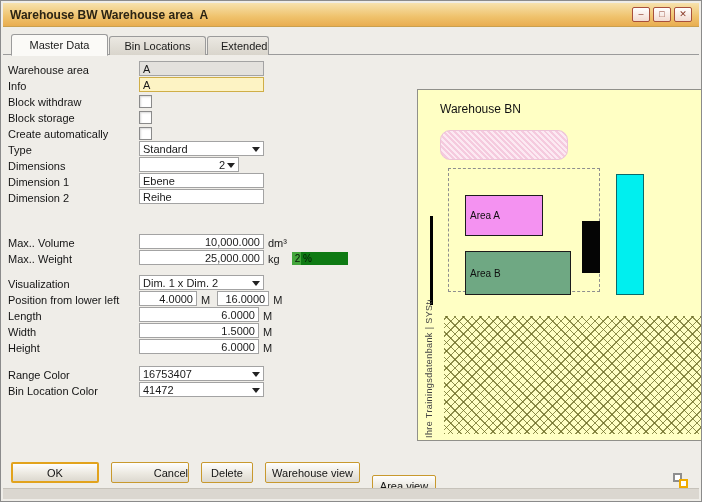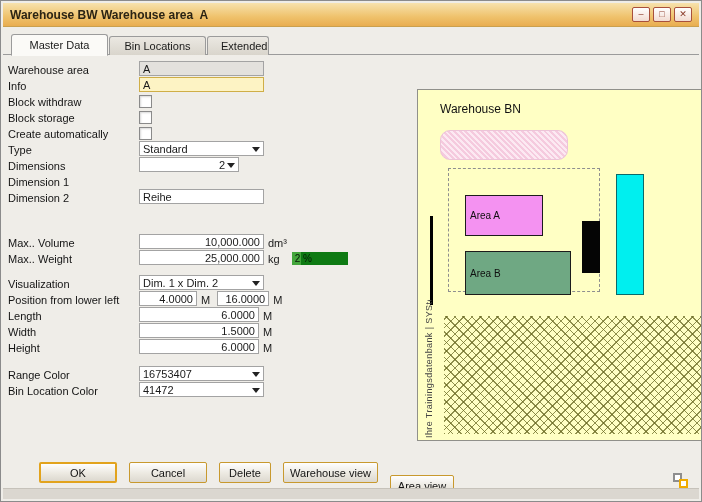--- a/index.html
+++ b/index.html
@@ -75,21 +75,21 @@
       repeating-linear-gradient(-45deg, rgba(105,105,35,.75) 0 1px, transparent 1px 6px); }
   .wall-line { position:absolute; left:12px; top:126px; width:3px; height:89px; background:#000; }
   .watermark { position:absolute; left:6px; top:210px; height:138px; writing-mode:vertical-rl;
     transform:rotate(180deg); font-size:9px; color:#454545; white-space:nowrap; letter-spacing:.4px; overflow:hidden; }
 
   
   .buttons { position:absolute; left:10px; top:461px; display:flex; gap:12px; }
   .btn { height:21px; border:1px solid #c8992e; border-radius:2px; font-family:"Liberation Sans",sans-serif;
     font-size:11px; color:#141414; background:linear-gradient(#fefefe,#ece9e1 55%,#dcd8cf); cursor:default; }
   .btn.default { border:2px solid #e2a31d; }
-  .b-ok { width:78px;margin-left:28px; } .b-cancel { width:78px; } .b-delete { width:52px; }
+  .b-ok { width:88px; } .b-cancel { width:78px;text-align:right; } .b-delete { width:52px; }
   .b-wview { width:95px; } .b-aview { width:64px;margin-top:13px; }
 
   .corner-icon { position:absolute; right:13px; top:472px; width:15px; height:15px; }
   .corner-icon .sq { position:absolute; width:9px; height:9px; background:#ffffff; }
   .corner-icon .back { left:0; top:0; border:2px solid #8e8e8e; }
   .corner-icon .front { right:0; bottom:0; border:2px solid #f0ab00; }
 
   .bottom-strip { position:absolute; left:2px; right:2px; bottom:2px; height:11px;
     background:#dbd7d0; border-top:1px solid #c6c2ba; }
 </style>
@@ -156,20 +156,23 @@
     <div class="row">
       <span class="label">Dimensions</span>
       <span class="field w100 dropdown num">
           <span class="val">2</span>
           <span class="dd-arrow"></span>
         </span>
     </div>
 
     <div class="row">
       <span class="label">Dimension 1</span>
+      <span class="field w125">
+          <span class="val">Ebene</span>
+        </span>
     </div>
 
     <div class="row">
       <span class="label">Dimension 2</span>
       <span class="field w125">
           <span class="val">Reihe</span>
         </span>
     </div>
 
     <div class="spacer-a"></div>

